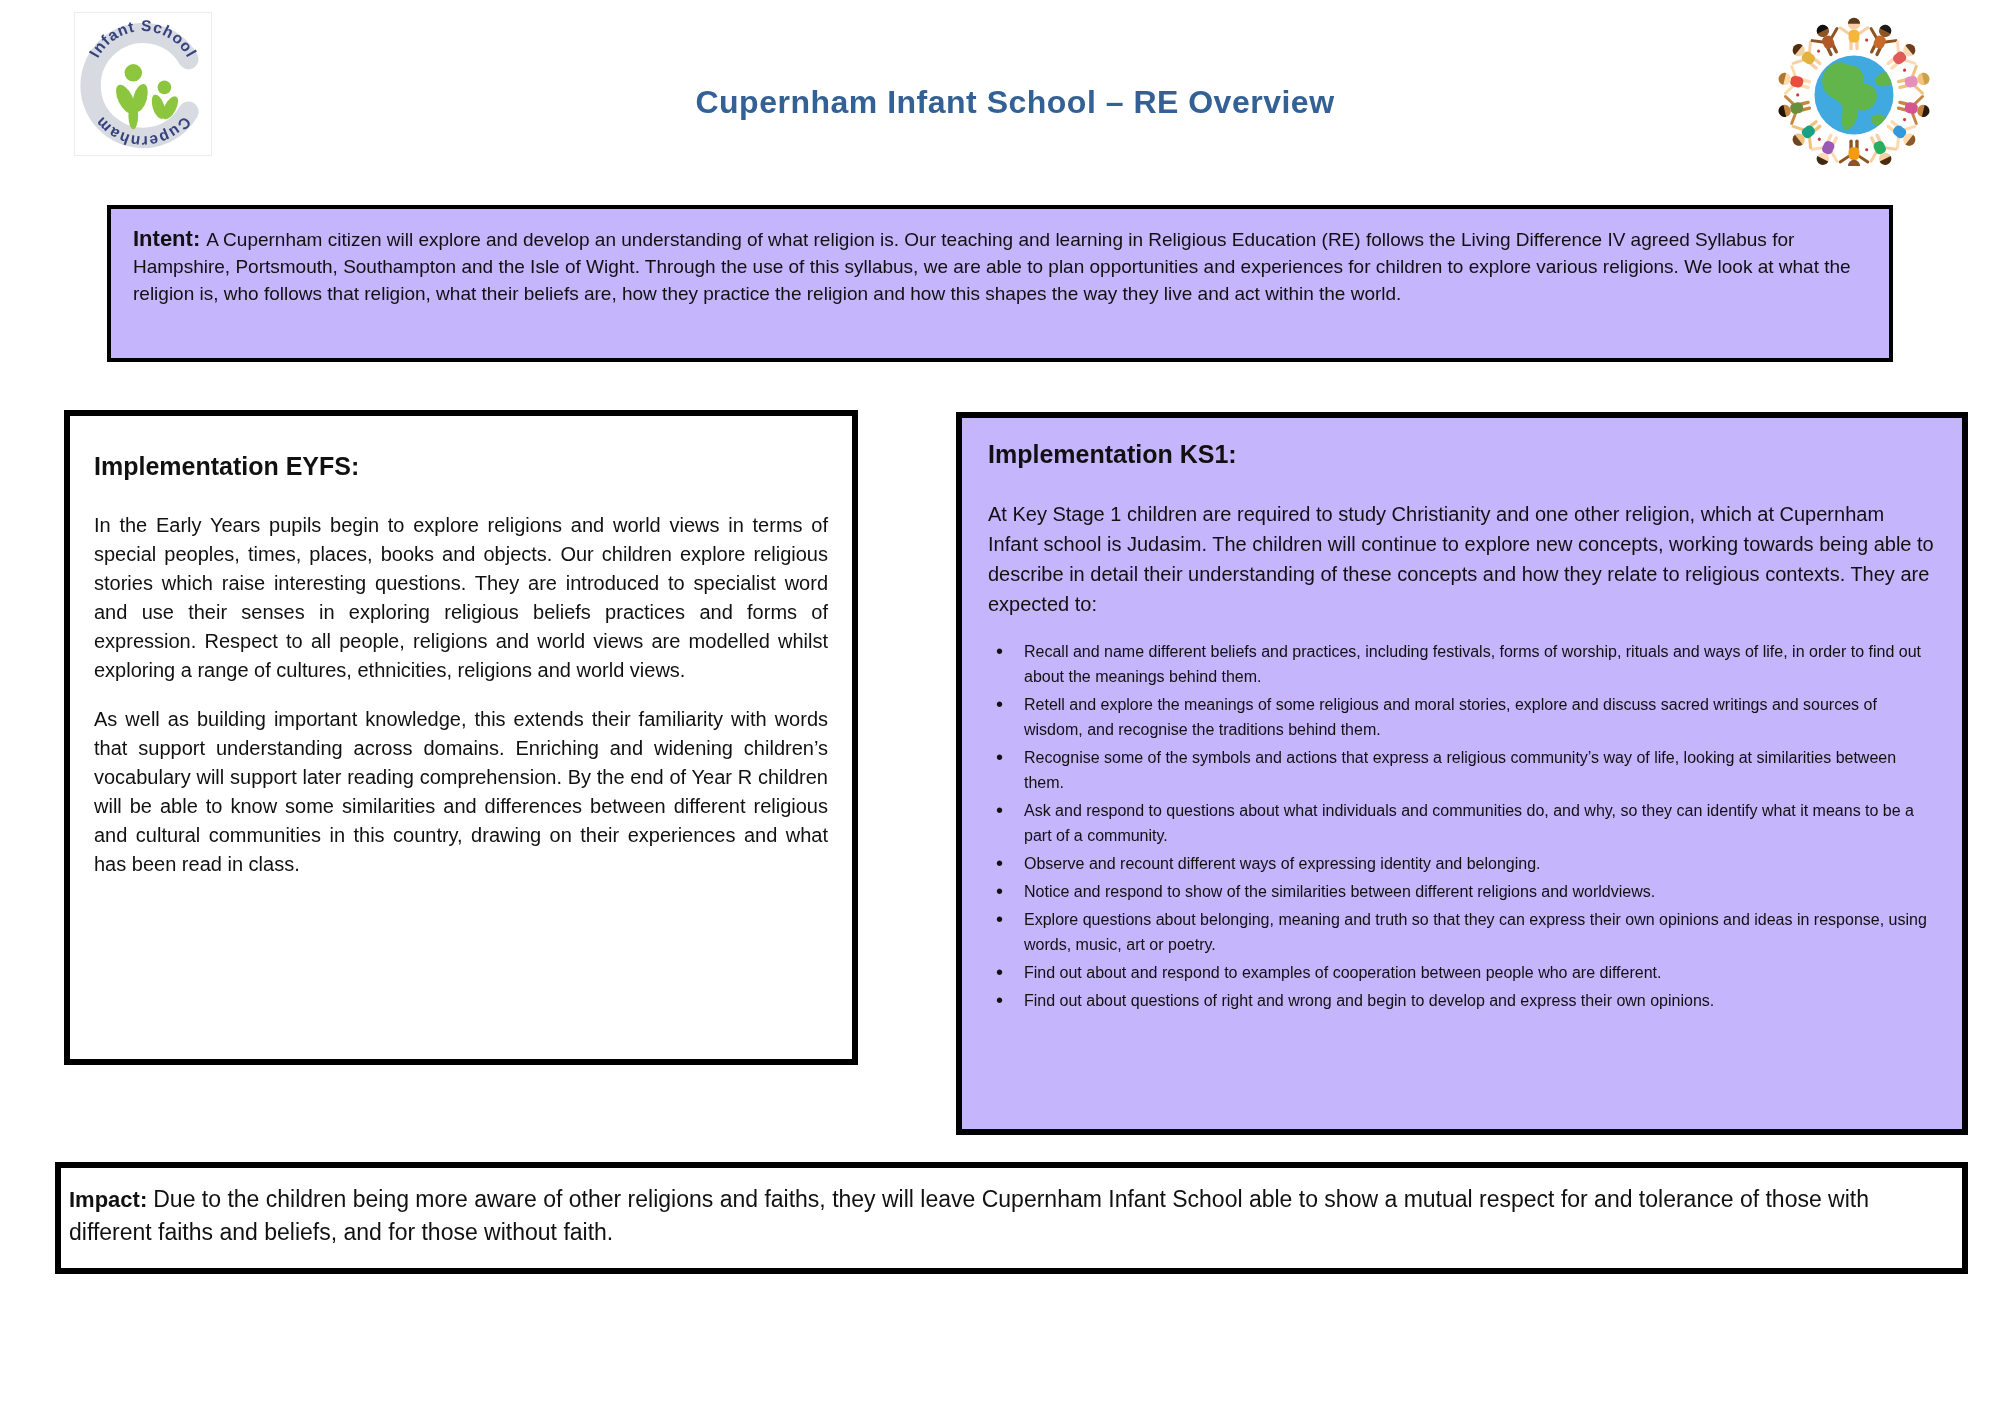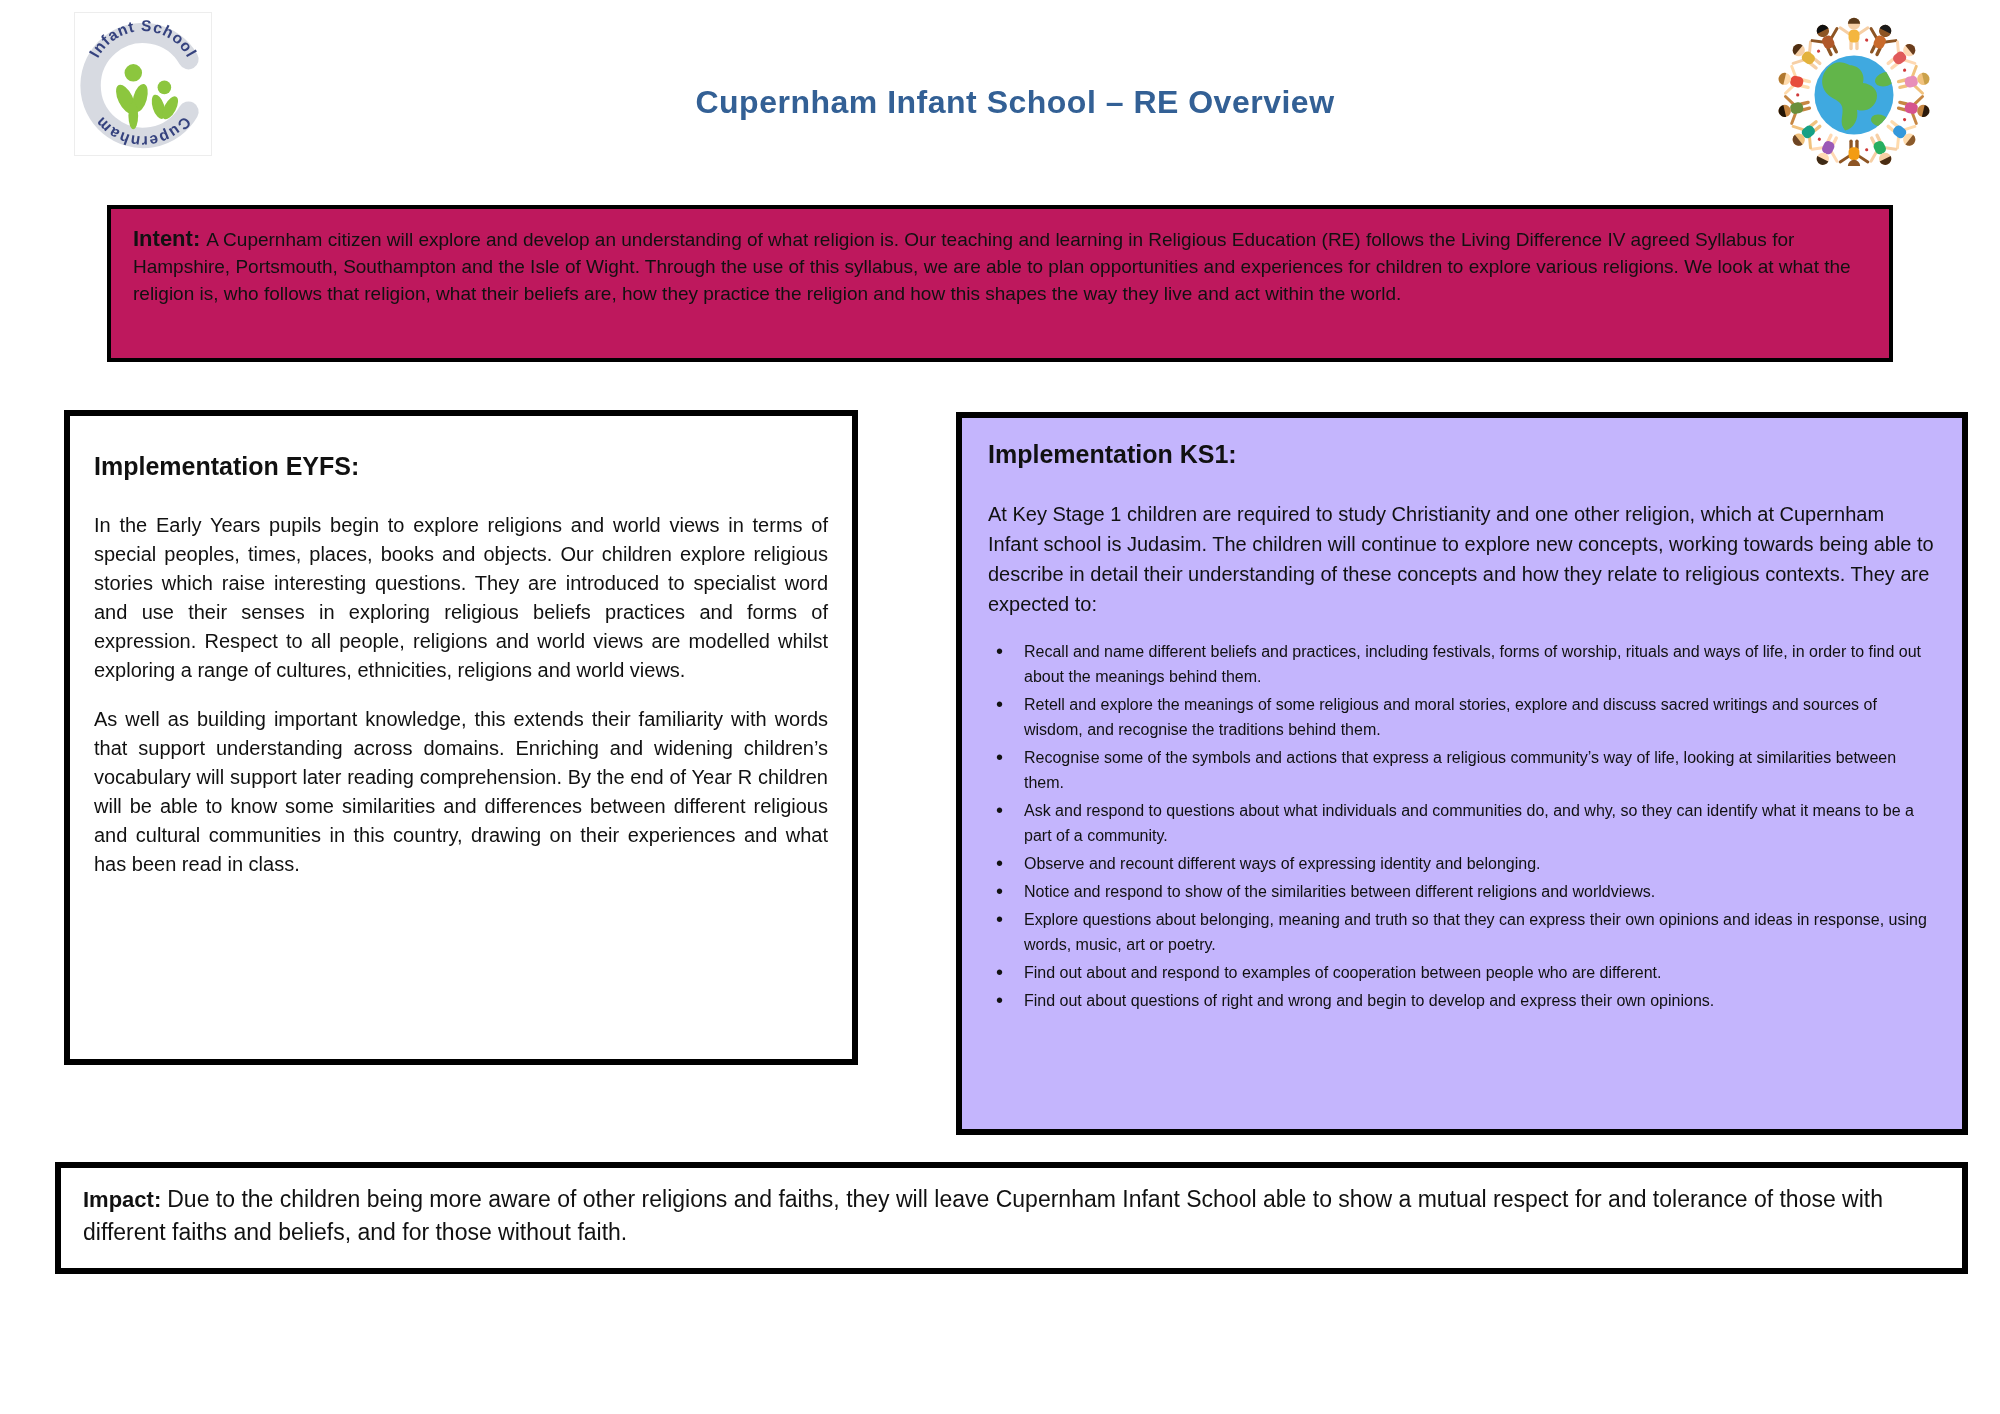--- a/index.html
+++ b/index.html
@@ -33,21 +33,21 @@
   .world-logo {
     position: absolute; left: 1775px; top: 6px;
     width: 158px; height: 160px;
   }
 
   
   .intent-box {
     position: absolute; left: 107px; top: 205px;
     width: 1786px; min-height: 157px;
     border: 4px solid #000;
-    background: #be185d;
+    background: #c4b5fd;
     padding: 16px 22px 14px 22px;
     font-size: 19px;
     line-height: 27px;
   }
   .label-bold { font-weight: bold; font-size: 22px; margin-right: 6px; }
 
   .eyfs-box {
     position: absolute; left: 64px; top: 410px;
     width: 794px; height: 655px;
     border: 6px solid #000;
@@ -87,21 +87,21 @@
     position: absolute;
     left: 8px; top: 0;
     font-size: 20px;
   }
 
   .impact-box {
     position: absolute; left: 55px; top: 1162px;
     width: 1913px; height: 112px;
     border: 6px solid #000;
     background: #fff;
-    padding: 15px 22px;
+    padding: 15px 8px;
     font-size: 23px;
     line-height: 33px;
   }
 </style>
 </head>
 <body>
 
 <div class="page">
 
   <div class="school-logo-card">

